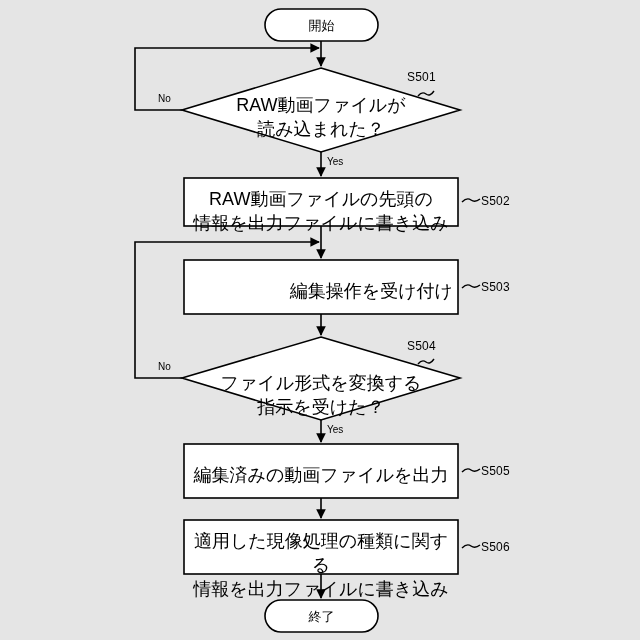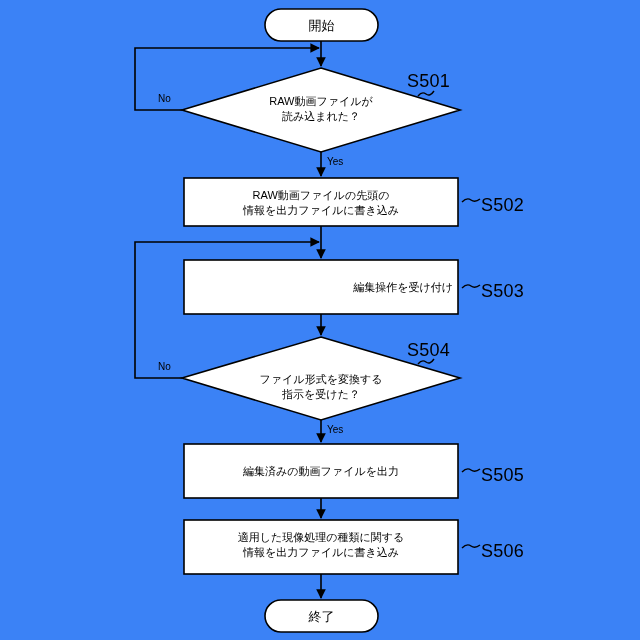--- a/index.html
+++ b/index.html
@@ -4,21 +4,21 @@
 <style>
   html, body {
     margin: 0;
     padding: 0;
     background: #ffffff;
   }
   #canvas {
     position: relative;
     width: 640px;
     height: 640px;
-    background: #3b82f6;
+    background: #e5e5e5;
     font-family: "Liberation Sans", "DejaVu Sans", sans-serif;
     overflow: hidden;
   }
   #flow-svg {
     position: absolute;
     top: 0;
     left: 0;
     width: 640px;
     height: 640px;
   }
@@ -45,31 +45,31 @@
   .lbl {
     position: absolute;
     color: #000000;
     font-size: 12.5px;
     line-height: 1.32;
     text-align: center;
     white-space: pre-line;
     letter-spacing: 0px;
   }
   .step-text {
-    font-size: 11px;
+    font-size: 18px;
   }
   .term-text {
     font-size: 13px;
   }
   .branch-lbl {
     font-size: 10px;
     text-align: left;
   }
   .step-id {
-    font-size: 18px;
+    font-size: 12px;
     text-align: left;
     letter-spacing: 0.2px;
   }
 </style>
 </head>
 <body>
 
 <div id="canvas">
 
   <svg id="flow-svg" viewBox="0 0 640 640">

